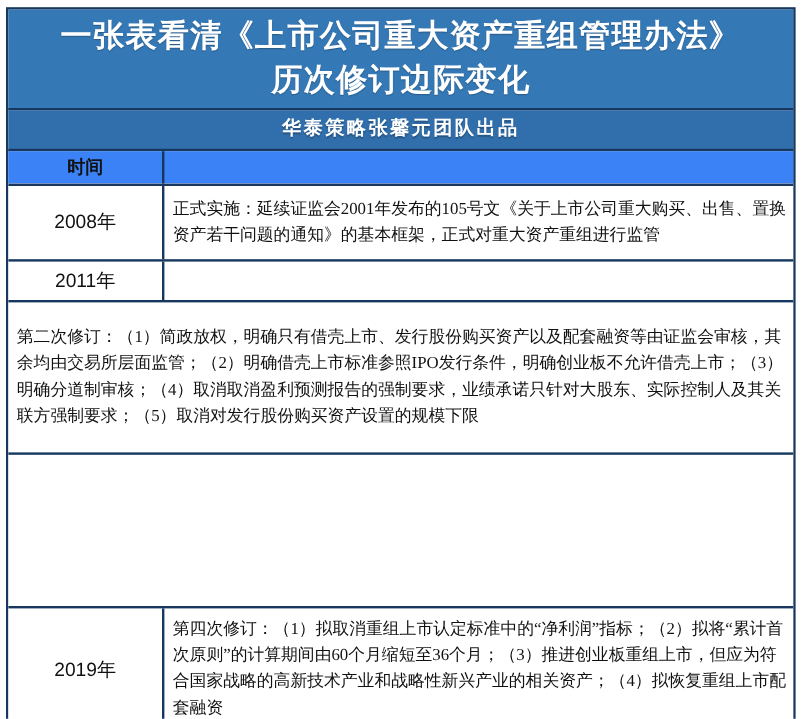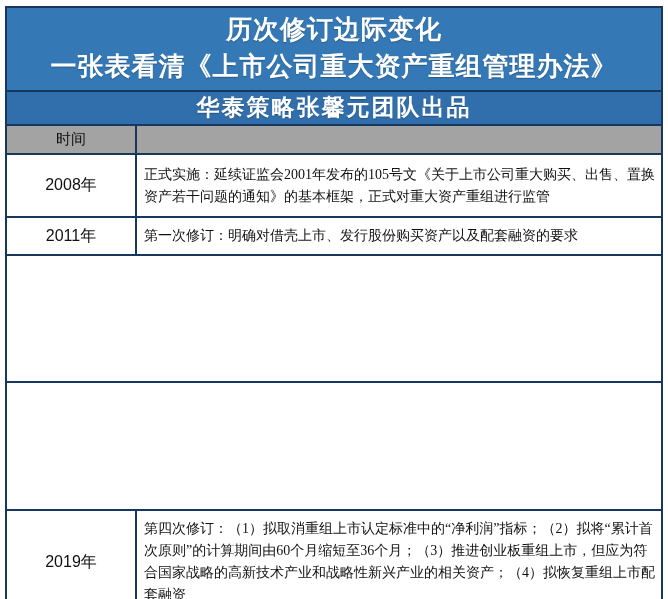--- a/index.html
+++ b/index.html
@@ -34,32 +34,32 @@
     letter-spacing: 1px;
     text-shadow: 0 1px 1px rgba(0,0,0,0.25);
   }
   
   .subtitle-block {
     background: #316FAC;
     color: #ffffff;
     text-align: center;
     font-family: "Liberation Serif", serif;
     font-weight: bold;
-    font-size: 23px;
+    font-size: 16px;
     line-height: 27px;
     padding: 2px 4px 3px 4px;
     border-bottom: 2px solid #17375E;
     letter-spacing: 2px;
     text-shadow: 0 1px 1px rgba(0,0,0,0.25);
   }
   
   .header-row {
     display: flex;
-    background: #a3a3a3;
-    font-weight: normal;
+    background: #3b82f6;
+    font-weight: bold;
     color: #111111;
     gap: 40px;
   }
   .header-row .year-cell,
   .header-row .change-cell {
     font-size: 15px;
     justify-content: center;
     padding-top: 4px;
     padding-bottom: 4px;
   }
@@ -98,41 +98,41 @@
   .r-2016 { min-height: 128px; }
   .r-2019 { min-height: 91px; }
 </style>
 </head>
 <body>
 
 <div class="page">
   <div class="sheet">
 
     <div class="title-block">
+      <div>一张表看清《上市公司重大资产重组管理办法》</div>
       <div>历次修订边际变化</div>
-      <div>一张表看清《上市公司重大资产重组管理办法》</div>
     </div>
 
     <div class="subtitle-block">华泰策略张馨元团队出品</div>
 
     <div class="header-row">
       <div class="year-cell">时间</div>
     </div>
 
     <div class="row r-2008">
       <div class="year-cell">2008年</div>
       <div class="change-cell">正式实施：延续证监会2001年发布的105号文《关于上市公司重大购买、出售、置换资产若干问题的通知》的基本框架，正式对重大资产重组进行监管</div>
     </div>
 
     <div class="row r-2011">
       <div class="year-cell">2011年</div>
-      <div class="change-cell">第一次修订：明确对借壳上市、发行股份购买资产以及配套融资的要求</div>
     </div>
 
     <div class="row r-2014">
+      <div class="change-cell">第二次修订：（1）简政放权，明确只有借壳上市、发行股份购买资产以及配套融资等由证监会审核，其余均由交易所层面监管；（2）明确借壳上市标准参照IPO发行条件，明确创业板不允许借壳上市；（3）明确分道制审核；（4）取消取消盈利预测报告的强制要求，业绩承诺只针对大股东、实际控制人及其关联方强制要求；（5）取消对发行股份购买资产设置的规模下限</div>
     </div>
 
     <div class="row r-2016">
     </div>
 
     <div class="row r-2019">
       <div class="year-cell">2019年</div>
       <div class="change-cell">第四次修订：（1）拟取消重组上市认定标准中的“净利润”指标；（2）拟将“累计首次原则”的计算期间由60个月缩短至36个月；（3）推进创业板重组上市，但应为符合国家战略的高新技术产业和战略性新兴产业的相关资产；（4）拟恢复重组上市配套融资</div>
     </div>
 

